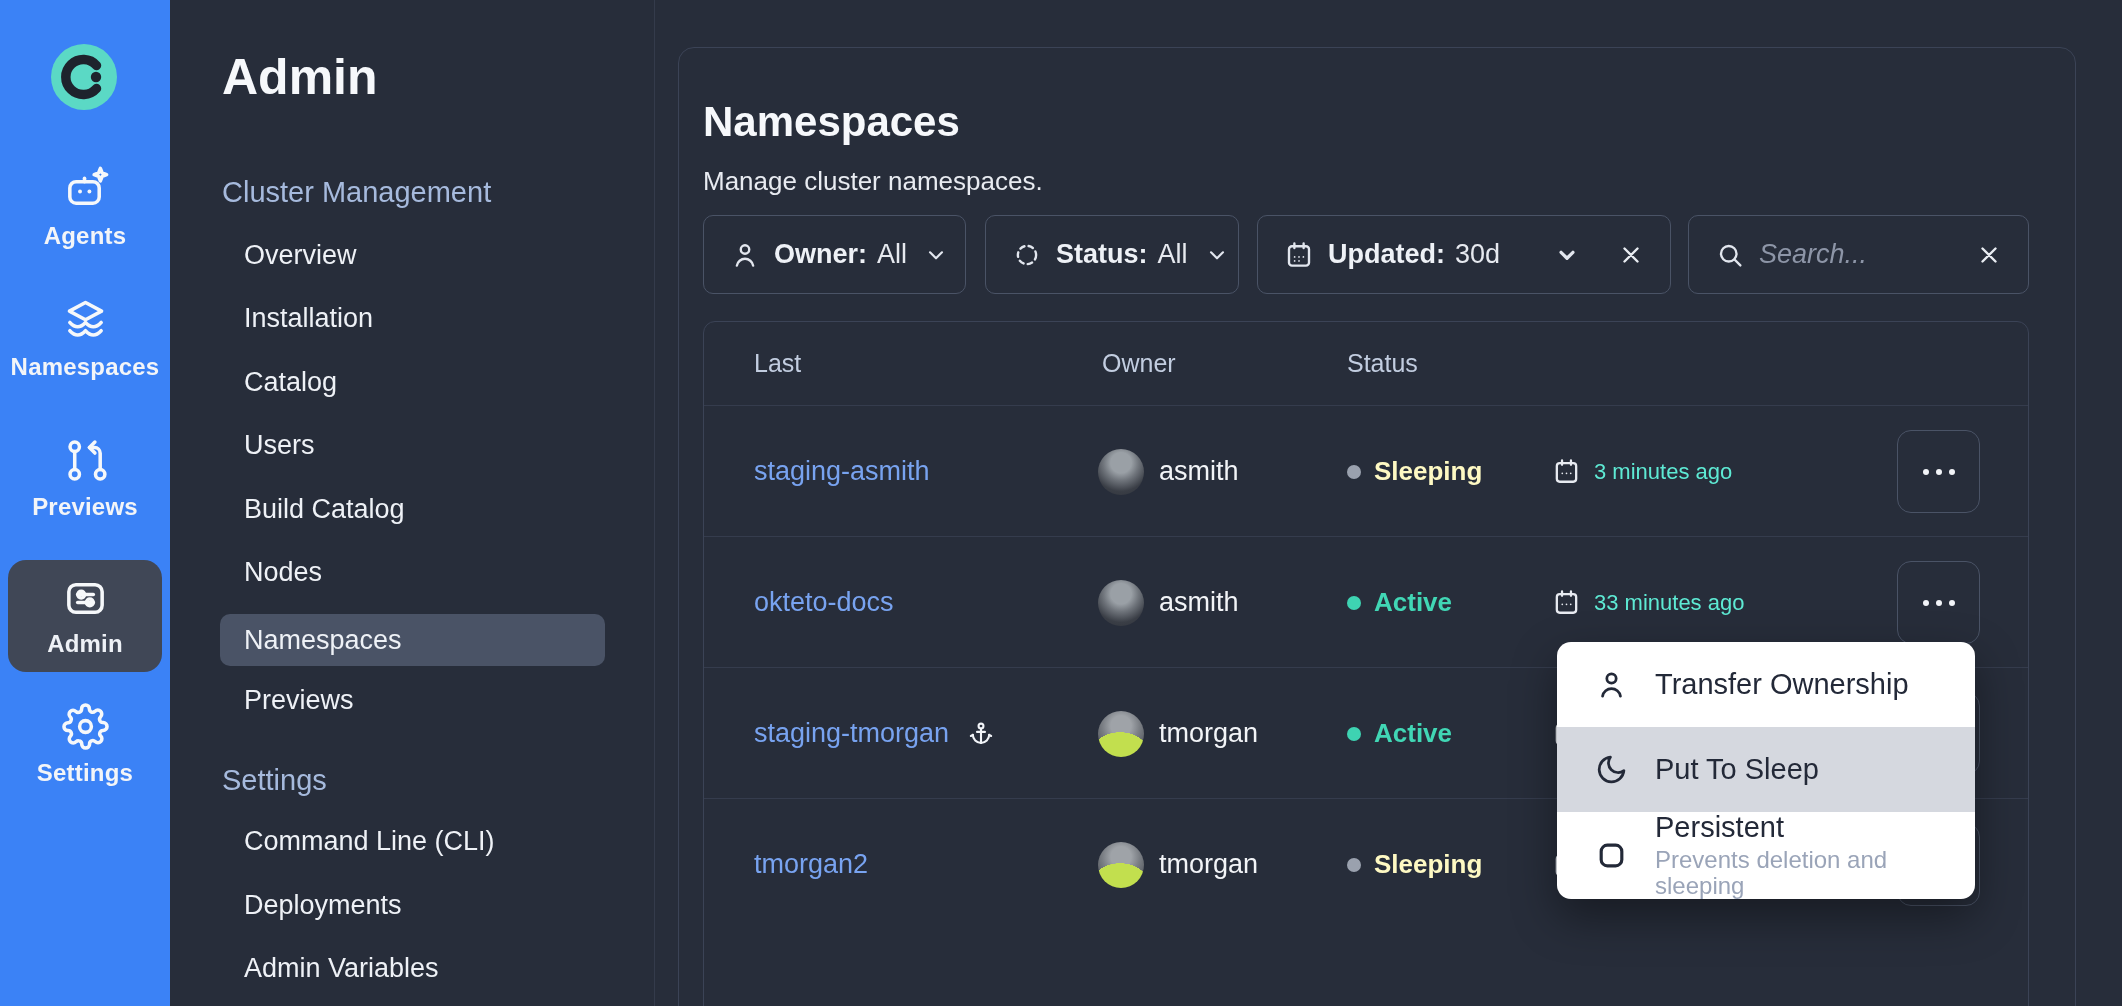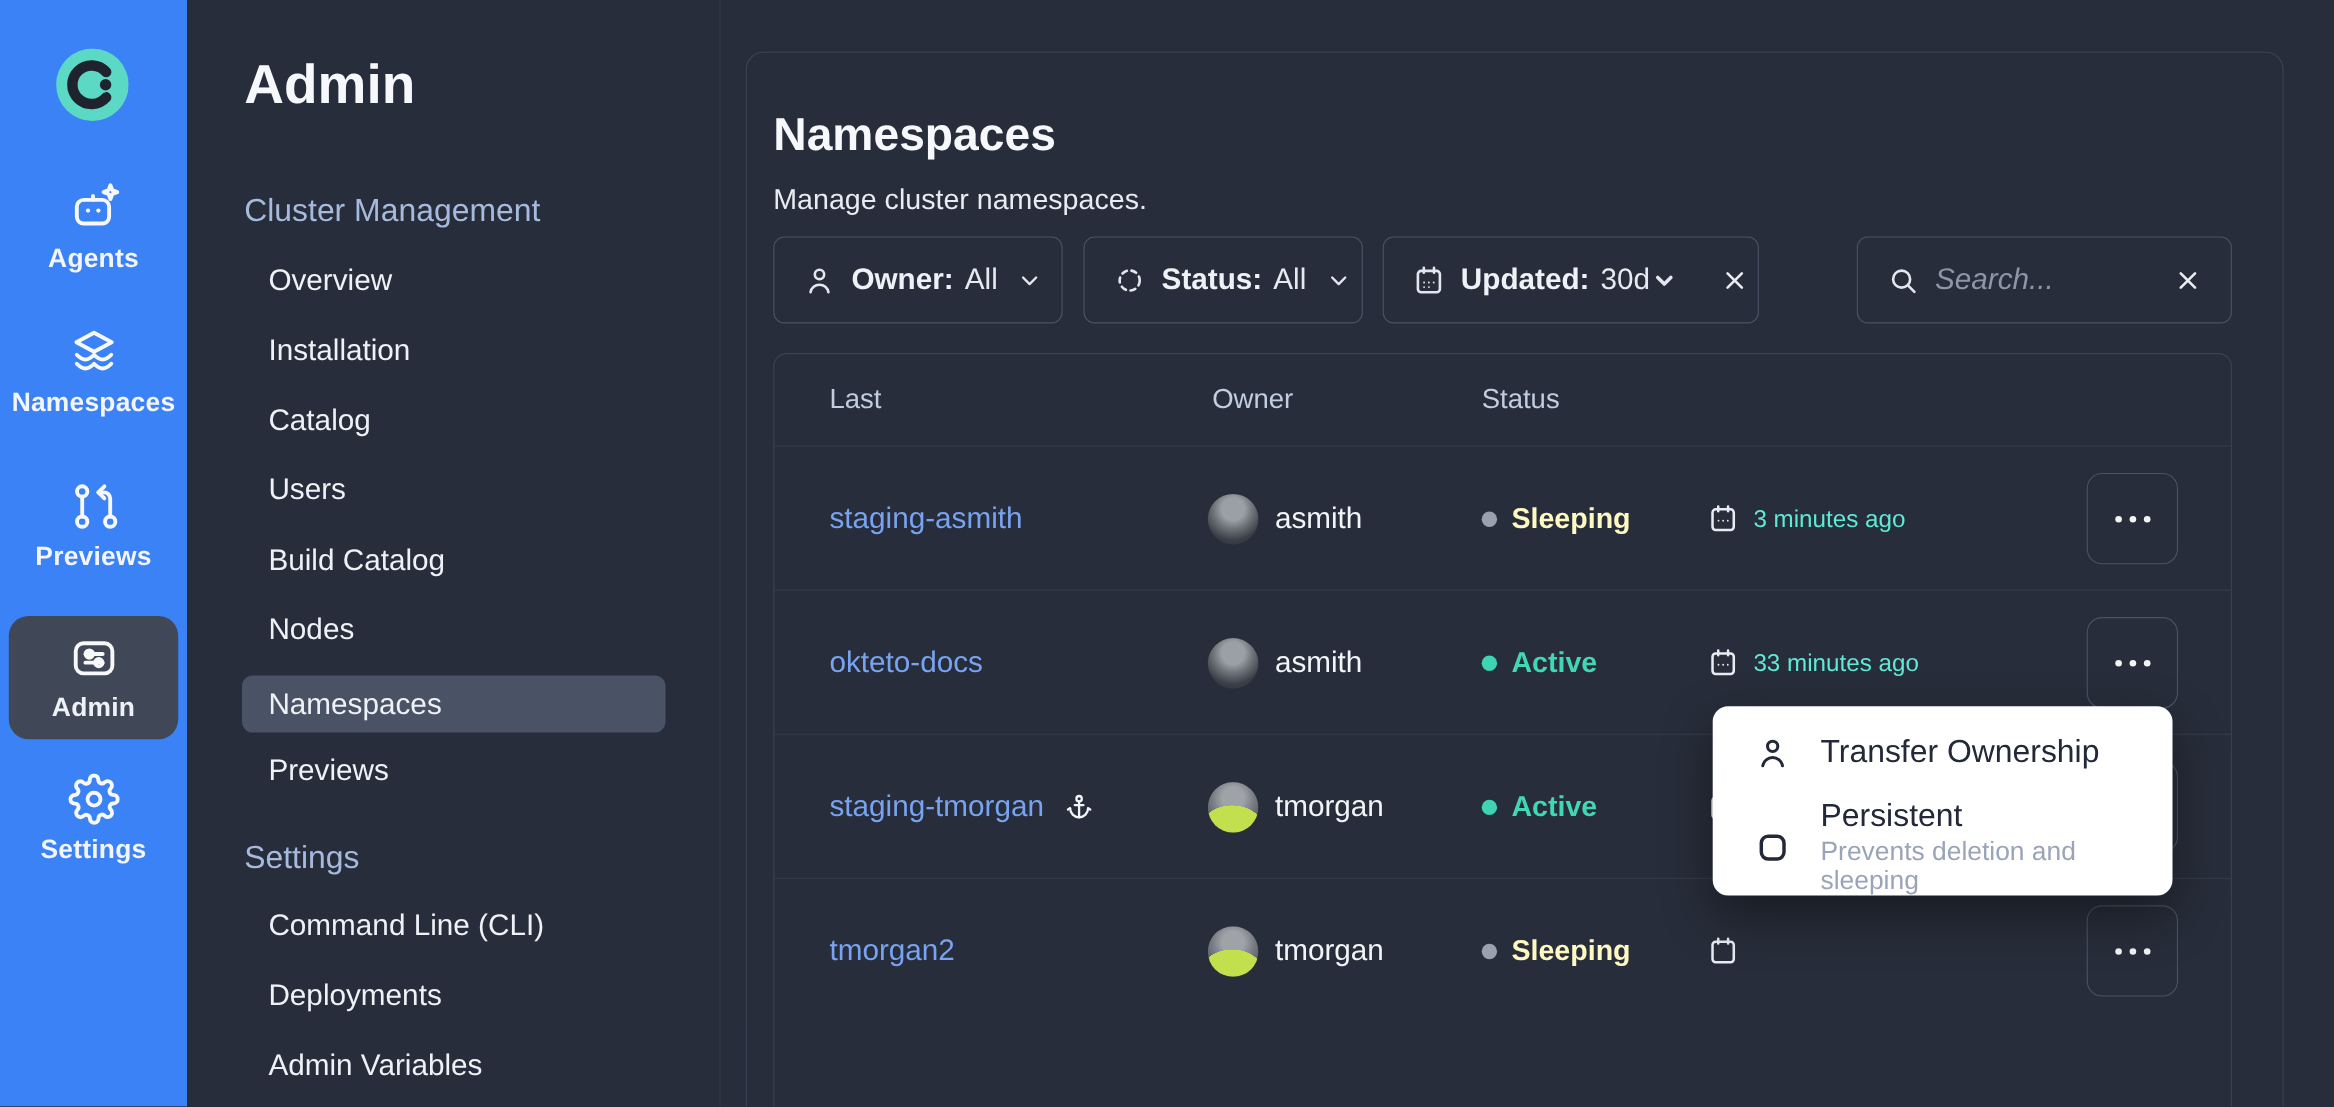--- a/index.html
+++ b/index.html
@@ -186,21 +186,21 @@
           <svg class="f-icon" viewBox="0 0 24 24">
             <circle cx="12" cy="12" r="7.3" stroke-dasharray="3.7 3.4"></circle>
           </svg>
           <span class="f-label">Status:</span>
           <span class="f-value">All</span>
           <svg class="chev" viewBox="0 0 24 24">
               <path d="M6.5 9.5l5.5 5.5 5.5-5.5"></path>
             </svg>
         </button>
 
-        <button class="pill" style="left:578px; width:342px">
+        <button class="pill" style="left:578px; width:414px">
           <svg class="f-icon" viewBox="0 0 24 24">
             <rect x="4" y="5" width="16" height="15.5" rx="2.4"></rect>
             <path d="M8.3 2.8v3.6M15.7 2.8v3.6"></path>
             <circle cx="8.5" cy="13.5" r=".7" fill="#e2e6ee" stroke="none"></circle>
             <circle cx="12" cy="13.5" r=".7" fill="#e2e6ee" stroke="none"></circle>
             <circle cx="15.5" cy="13.5" r=".7" fill="#e2e6ee" stroke="none"></circle>
             <circle cx="8.5" cy="16.8" r=".7" fill="#e2e6ee" stroke="none"></circle>
             <circle cx="12" cy="16.8" r=".7" fill="#e2e6ee" stroke="none"></circle>
           </svg>
           <span class="f-label">Updated:</span>
@@ -353,20 +353,26 @@
     </section>
 
     <div class="menu">
       <div class="menu-item">
         <svg viewBox="0 0 24 24">
           <circle cx="12" cy="7.6" r="3.4"></circle>
             <path d="M5.5 20.5a6.6 6.6 0 0 1 13 0"></path>
         </svg>
         <span class="menu-label">Transfer Ownership</span>
       </div>
+      <div class="menu-item highlighted">
+        <svg viewBox="0 0 24 24">
+          <path d="M21 12.8A9 9 0 1 1 11.2 3a7 7 0 0 0 9.8 9.8z"></path>
+        </svg>
+        <span class="menu-label">Put To Sleep</span>
+      </div>
       <div class="menu-item tall">
         <svg viewBox="0 0 24 24">
           <rect x="4.5" y="4.5" width="15" height="15" rx="4.5" stroke-width="2.3"></rect>
         </svg>
         <span class="menu-text">
           <span class="menu-label">Persistent</span>
           <span class="menu-sub">Prevents deletion and sleeping</span>
         </span>
       </div>
     </div>

